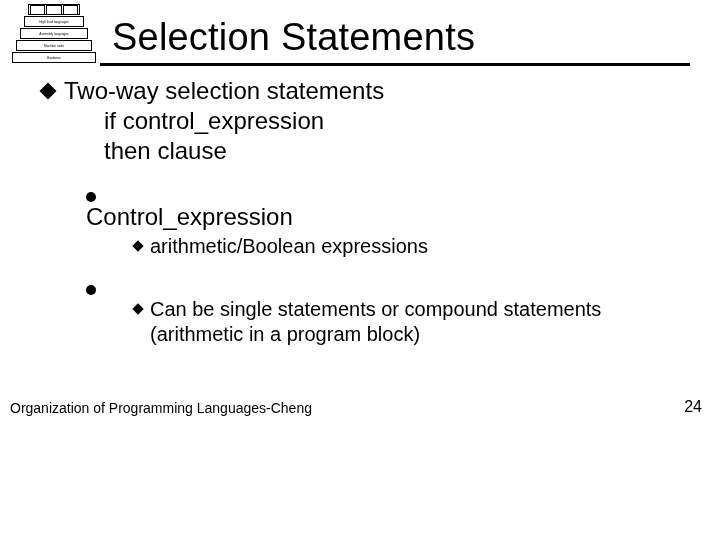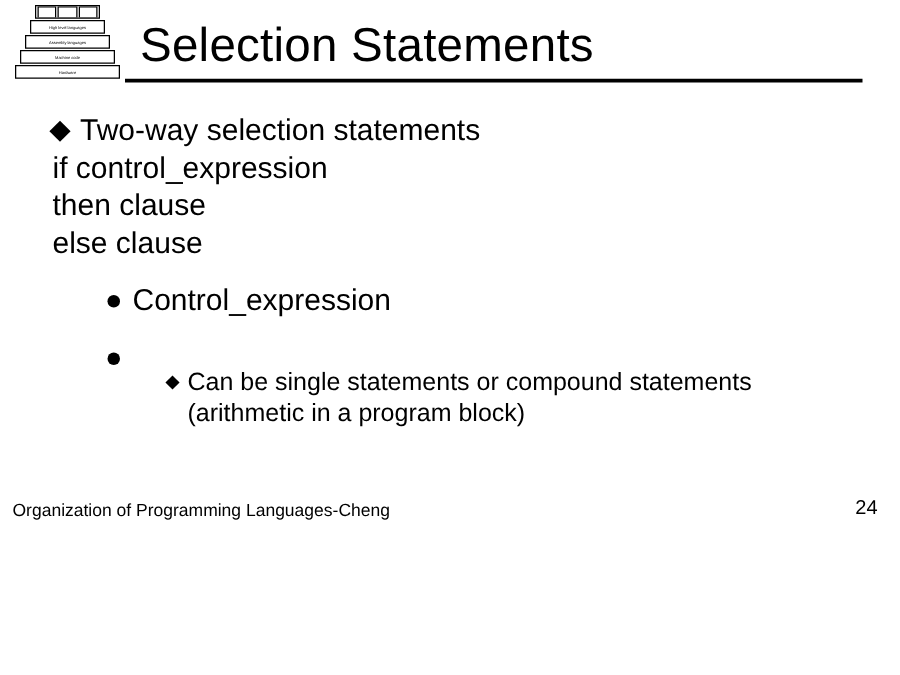--- a/index.html
+++ b/index.html
@@ -65,45 +65,47 @@
     margin-left: 112px;
     padding-top: 10px;
     letter-spacing: 0.2px;
   }
   .title-rule {
     border: none;
     border-top: 3px solid #000;
     margin: 4px 30px 0 100px;
   }
   .body {
-    padding: 24px 34px 0 42px;
+    padding: 10px 34px 0 42px;
     font-size: 24px;
     line-height: 1.25;
   }
   .lvl1 {
     display: flex;
     align-items: flex-start;
   }
   .lvl1 .marker {
     width: 12px; height: 12px;
     background: #000;
     transform: rotate(45deg);
     flex: 0 0 12px;
     margin-top: 9px;
     margin-right: 10px;
   }
   .indented {
+    margin-left: 62px;
     font-size: 24px;
   }
   .lvl2 {
     margin-top: 16px;
     margin-left: 44px;
     font-size: 24px;
     display: flex;
     align-items: flex-start;
+    flex-direction: column;
   }
   .lvl2 .marker {
     width: 10px; height: 10px;
     background: #000;
     border-radius: 50%;
     flex: 0 0 10px;
     margin-top: 10px;
     margin-right: 10px;
   }
   .lvl3 {
@@ -156,25 +158,28 @@
     <hr class="title-rule">
   </div>
 
   <div class="body">
     <div class="lvl1">
       <span class="marker"></span>
       <span>Two-way selection statements</span>
     </div>
     <div class="indented">if control_expression</div>
     <div class="indented"> then  clause</div>
-    <div class="indented"> else   clause</div>
 
     <div class="lvl2">
       <span class="marker"></span>
       <span>Control_expression</span>
+    </div>
+    <div class="lvl3">
+      <span class="marker"></span>
+      <span>arithmetic/Boolean expressions</span>
     </div>
 
     <div class="lvl2">
       <span class="marker"></span>
     </div>
     <div class="lvl3">
       <span class="marker"></span>
       <span>Can be single statements or compound statements (arithmetic in a program block)</span>
     </div>
   </div>

